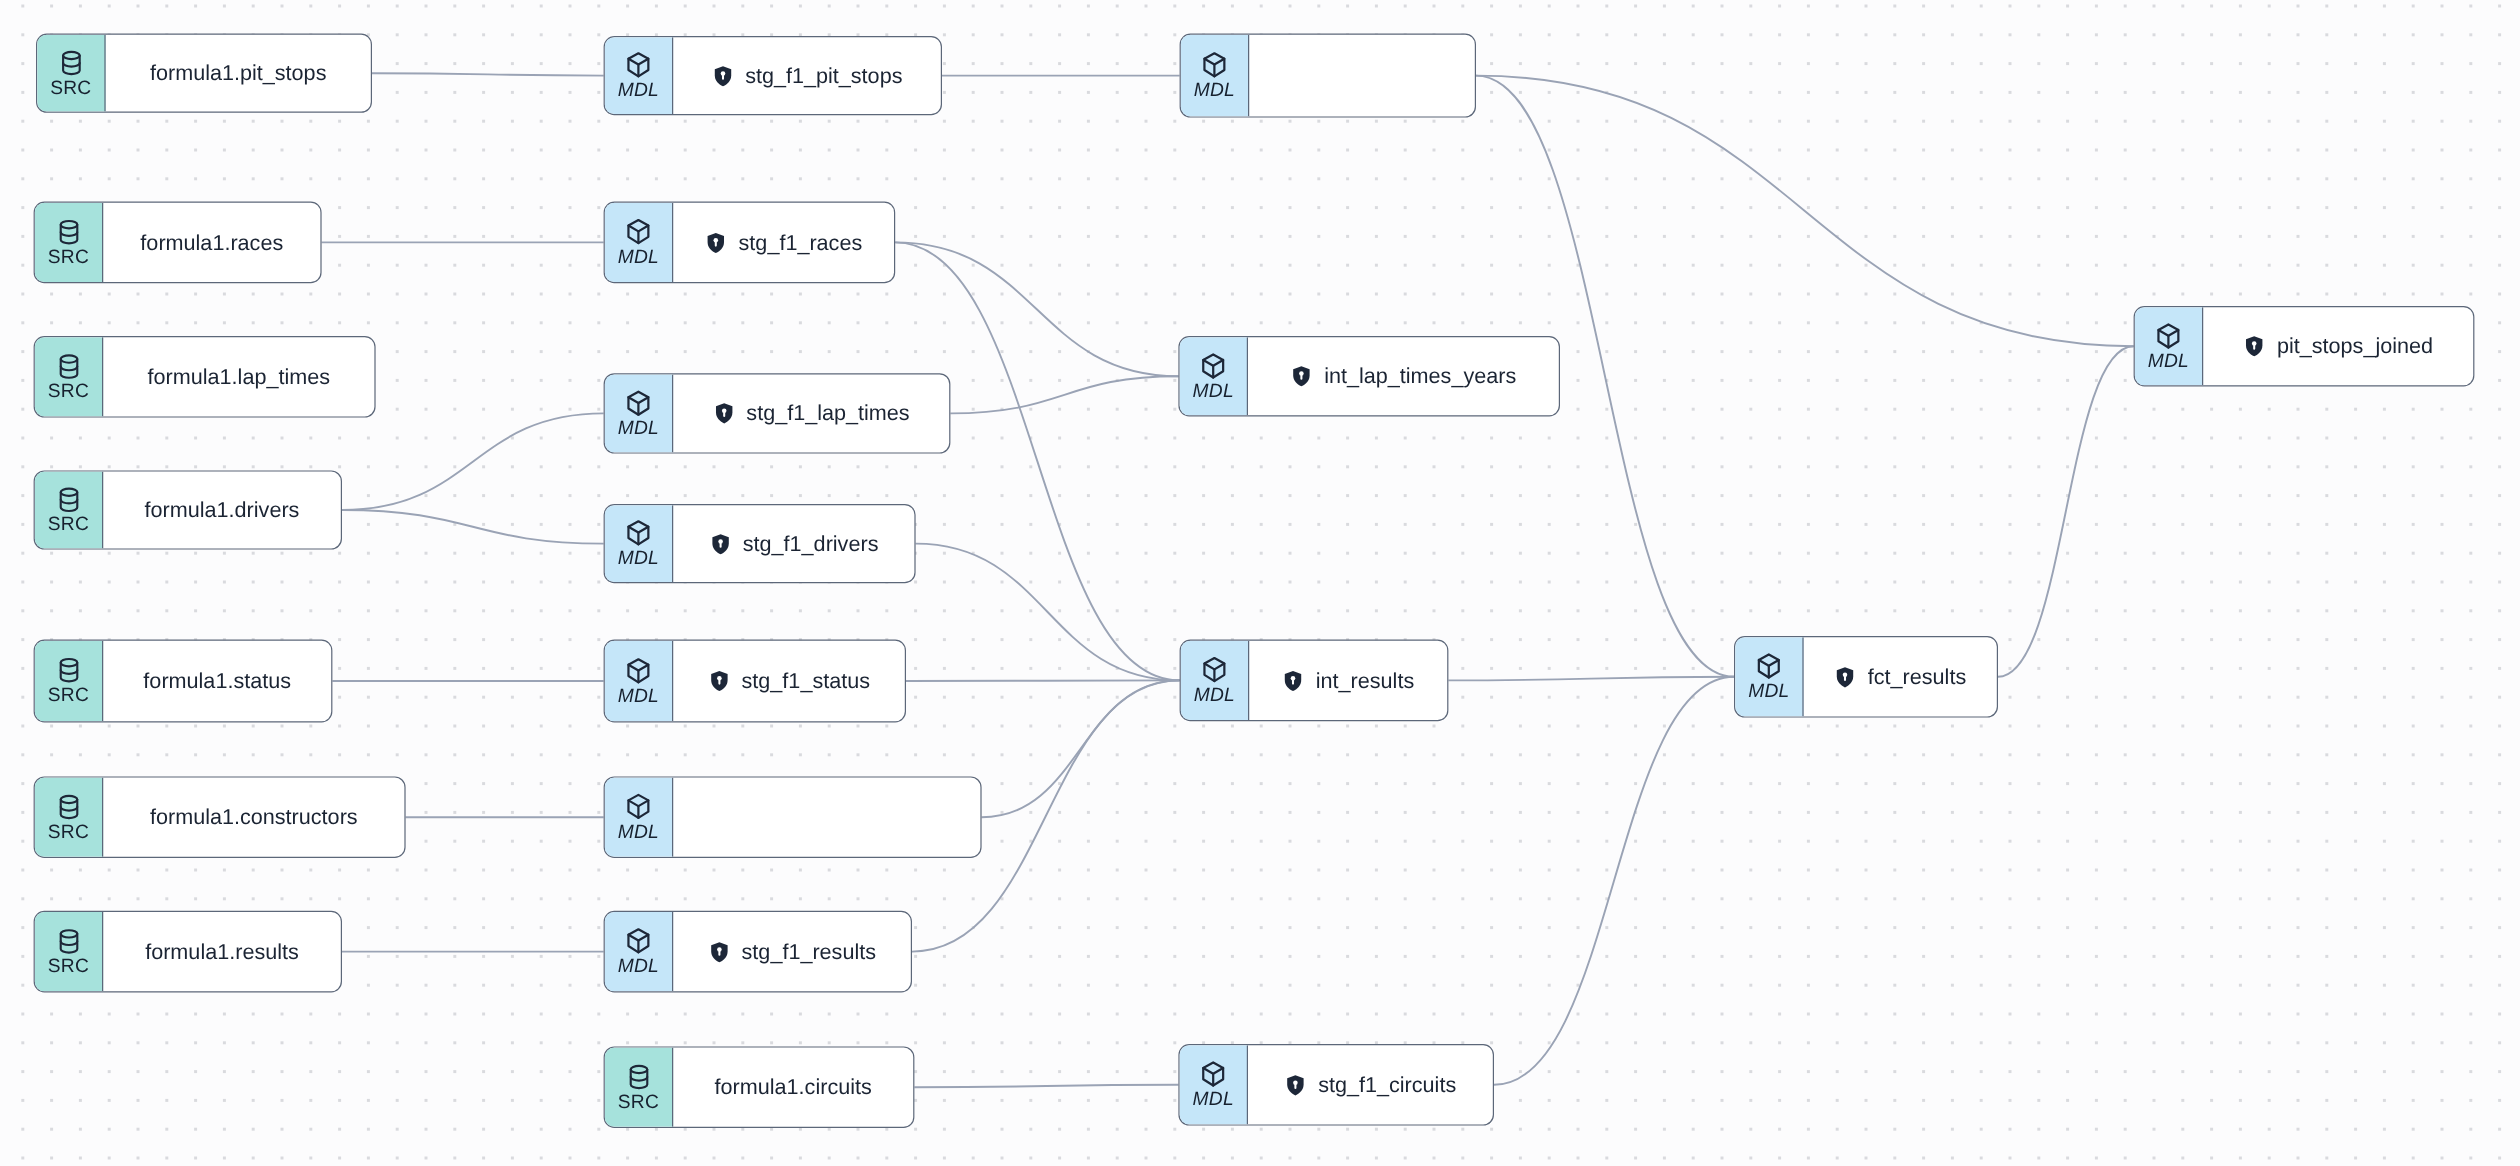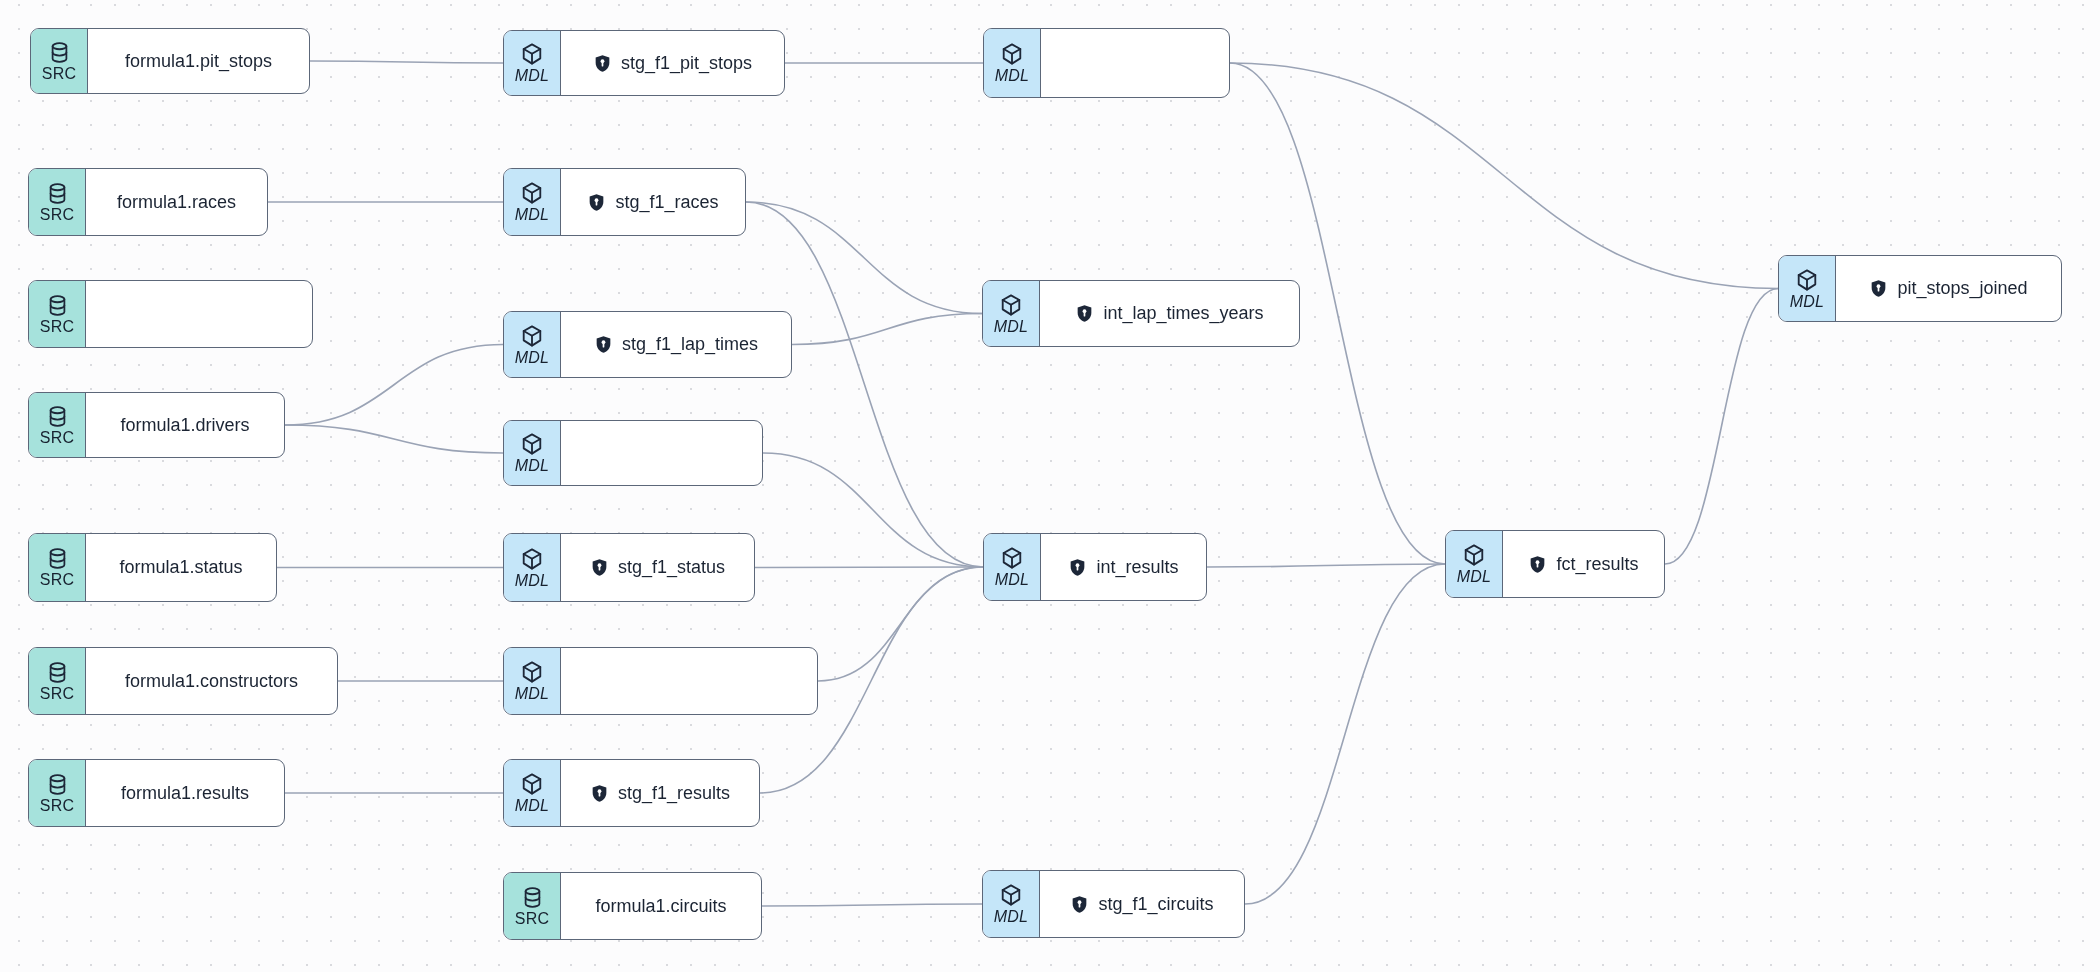--- a/index.html
+++ b/index.html
@@ -85,20 +85,24 @@
     <div class="node source" style="left: 28px; top: 280px; width: 285px; height: 68px;">
     <div class="badge">
       <svg class="icon db" width="23" height="23" viewBox="0 0 22 22" fill="none" stroke="#1d2738" stroke-width="1.7" stroke-linecap="round">
         <ellipse cx="11" cy="5" rx="6.6" ry="2.9"></ellipse>
         <path d="M4.4 5v12c0 1.6 3 2.9 6.6 2.9s6.6-1.3 6.6-2.9V5"></path>
         <path d="M4.4 11c0 1.6 3 2.9 6.6 2.9s6.6-1.3 6.6-2.9"></path>
       </svg>
 
       <span class="badge-label">SRC</span>
     </div>
+    <div class="body">
+
+      <span class="node-label">formula1.lap_times</span>
+    </div>
   </div>
     <div class="node source" style="left: 28px; top: 392px; width: 257px; height: 66px;">
     <div class="badge">
       <svg class="icon db" width="23" height="23" viewBox="0 0 22 22" fill="none" stroke="#1d2738" stroke-width="1.7" stroke-linecap="round">
         <ellipse cx="11" cy="5" rx="6.6" ry="2.9"></ellipse>
         <path d="M4.4 5v12c0 1.6 3 2.9 6.6 2.9s6.6-1.3 6.6-2.9V5"></path>
         <path d="M4.4 11c0 1.6 3 2.9 6.6 2.9s6.6-1.3 6.6-2.9"></path>
       </svg>
 
       <span class="badge-label">SRC</span>
@@ -228,20 +232,28 @@
     <div class="node model" style="left: 503px; top: 420px; width: 260px; height: 66px;">
     <div class="badge">
 
       <svg class="icon cube" width="24" height="24" viewBox="0 0 22 22" fill="none" stroke="#1d2738" stroke-width="1.7" stroke-linejoin="round" stroke-linecap="round">
         <path d="M11 2.2l7.6 4.2v8.6L11 19.8l-7.6-4.8V6.4z"></path>
         <path d="M3.4 6.4L11 10.8l7.6-4.4"></path>
         <path d="M11 10.8v9"></path>
       </svg>
       <span class="badge-label">MDL</span>
     </div>
+    <div class="body">
+      <svg class="icon shield" width="19" height="19" viewBox="0 0 20 20">
+        <path d="M10 1.2l7.2 2.6v5.3c0 4.8-3.1 7.9-7.2 9.7-4.1-1.8-7.2-4.9-7.2-9.7V3.8z" fill="#1d2738"></path>
+        <circle cx="10" cy="7.6" r="2" fill="#ffffff"></circle>
+        <rect x="9.1" y="8.6" width="1.8" height="4.6" rx="0.9" fill="#ffffff"></rect>
+      </svg>
+      <span class="node-label">stg_f1_drivers</span>
+    </div>
   </div>
     <div class="node model" style="left: 503px; top: 533px; width: 252px; height: 69px;">
     <div class="badge">
 
       <svg class="icon cube" width="24" height="24" viewBox="0 0 22 22" fill="none" stroke="#1d2738" stroke-width="1.7" stroke-linejoin="round" stroke-linecap="round">
         <path d="M11 2.2l7.6 4.2v8.6L11 19.8l-7.6-4.8V6.4z"></path>
         <path d="M3.4 6.4L11 10.8l7.6-4.4"></path>
         <path d="M11 10.8v9"></path>
       </svg>
       <span class="badge-label">MDL</span>

